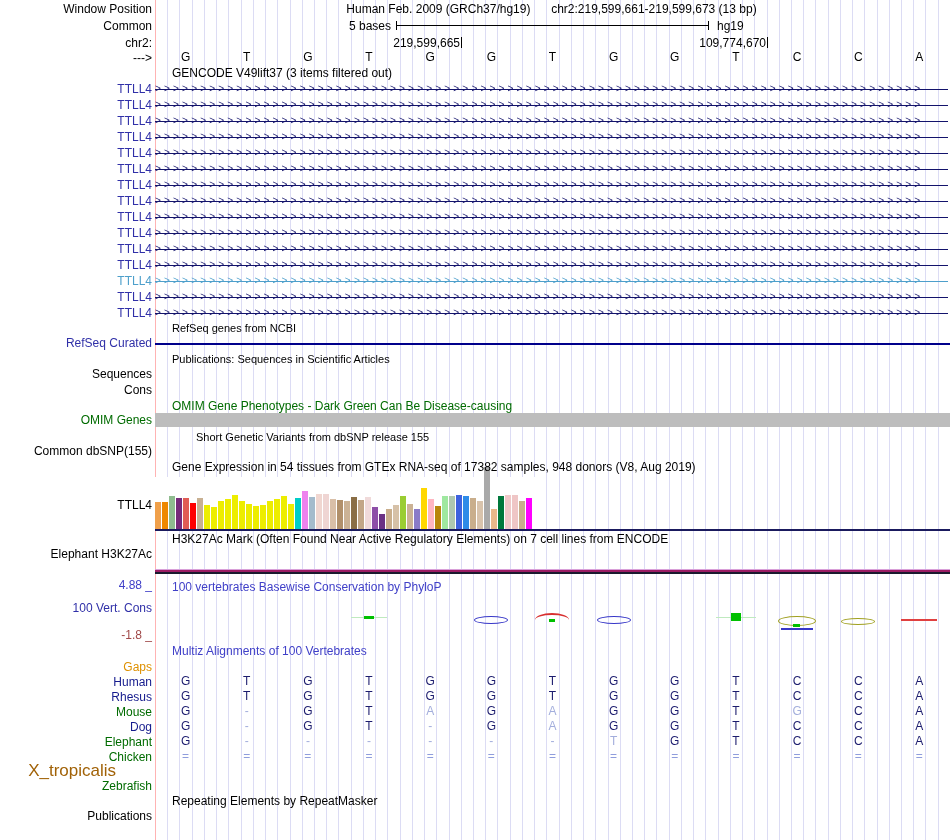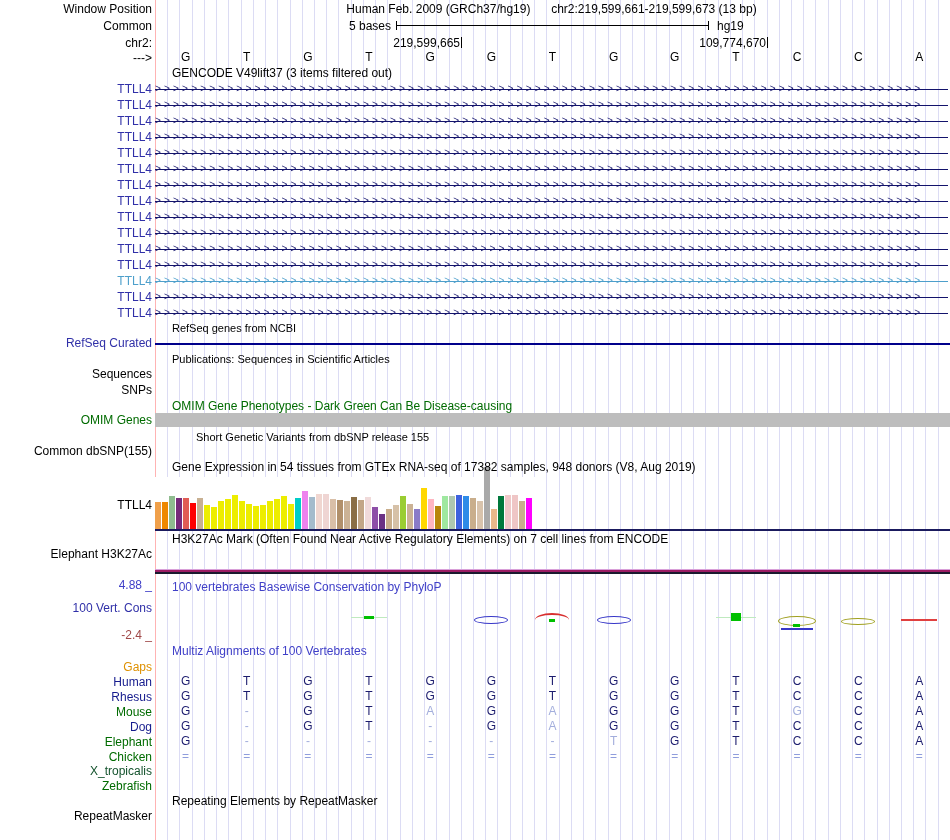--- a/index.html
+++ b/index.html
@@ -331,21 +331,21 @@
       <div class="alnletter" style="left: 369.025px; top: 750px; color: rgb(143, 157, 220);">=</div>
       <div class="alnletter" style="left: 430.175px; top: 750px; color: rgb(143, 157, 220);">=</div>
       <div class="alnletter" style="left: 491.325px; top: 750px; color: rgb(143, 157, 220);">=</div>
       <div class="alnletter" style="left: 552.475px; top: 750px; color: rgb(143, 157, 220);">=</div>
       <div class="alnletter" style="left: 613.625px; top: 750px; color: rgb(143, 157, 220);">=</div>
       <div class="alnletter" style="left: 674.775px; top: 750px; color: rgb(143, 157, 220);">=</div>
       <div class="alnletter" style="left: 735.925px; top: 750px; color: rgb(143, 157, 220);">=</div>
       <div class="alnletter" style="left: 797.075px; top: 750px; color: rgb(143, 157, 220);">=</div>
       <div class="alnletter" style="left: 858.225px; top: 750px; color: rgb(143, 157, 220);">=</div>
       <div class="alnletter" style="left: 919.375px; top: 750px; color: rgb(143, 157, 220);">=</div>
-      <div style="right: 798px; top: 764px; color: #14532d; position: absolute; font-size: 12px; line-height: 14px;">X_tropicalis</div>
+      <div style="right: 834px; top: 764px; color: #a16207; position: absolute; font-size: 17px; line-height: 14px;">X_tropicalis</div>
       <div style="right: 798px; top: 779px; color: rgb(0, 107, 0); position: absolute; font-size: 12px; line-height: 14px;">Zebrafish</div>
     </div>
 
   <div class="lbl" style="top:2px;">Window Position</div>
   <div class="abs" style="left:155px;top:2px;width:793px;text-align:center;font-size:12px;">
     <span>Human Feb. 2009 (GRCh37/hg19)</span>
     <span style="display:inline-block;width:14px;"></span>
     <span>chr2:219,599,661-219,599,673 (13 bp)</span>
   </div>
 
@@ -365,41 +365,41 @@
   <div class="lbl" style="top:51px;">---&gt;</div>
 
   <div class="ctr" style="top:67px;">GENCODE V49lift37 (3 items filtered out)</div>
 
   <div class="ctr sm" style="top:322px;">RefSeq genes from NCBI</div>
   <div class="lbl blue" style="top:336px;">RefSeq Curated</div>
   <div class="hline" style="left:155px;top:343px;width:795px;height:2px;background:#00008B;"></div>
 
   <div class="ctr sm" style="top:353px;">Publications: Sequences in Scientific Articles</div>
   <div class="lbl" style="top:367px;">Sequences</div>
-  <div class="lbl" style="top:383px;">SNPs</div>
+  <div class="lbl" style="top:383px;">Cons</div>
 
   <div class="ctr green" style="top:400px;">OMIM Gene Phenotypes - Dark Green Can Be Disease-causing</div>
   <div class="abs" style="left:155px;top:413px;width:795px;height:14px;background:#BDBDBD;"></div>
   <div class="lbl green" style="top:413px;">OMIM Genes</div>
 
   <div class="ctr sm" style="top:431px;padding-left:24px;">Short Genetic Variants from dbSNP release 155</div>
   <div class="lbl" style="top:444px;">Common dbSNP(155)</div>
 
   <div class="ctr" style="top:461px;">Gene Expression in 54 tissues from GTEx RNA-seq of 17382 samples, 948 donors (V8, Aug 2019)</div>
   <div class="lbl" style="top:498px;">TTLL4</div>
   <div class="hline" style="left:155px;top:529px;width:795px;height:2px;background:#1A1A5E;"></div>
 
   <div class="ctr" style="top:533px;">H3K27Ac Mark (Often Found Near Active Regulatory Elements) on 7 cell lines from ENCODE</div>
   <div class="lbl" style="top:547px;">Elephant H3K27Ac</div>
   <div class="abs" style="left:155px;top:569px;width:795px;height:5px;background:linear-gradient(#D9A0D9 0 1.5px,#9B1C63 1.5px 3.5px,#1A1A2E 3.5px 5px);"></div>
 
   <div class="lbl titleblue" style="top:578px;">4.88 _</div>
   <div class="ctr titleblue" style="top:581px;">100 vertebrates Basewise Conservation by PhyloP</div>
   <div class="lbl blue" style="top:601px;">100 Vert. Cons</div>
-  <div class="lbl dred" style="top:628px;">-2.4 _</div>
+  <div class="lbl dred" style="top:628px;">-1.8 _</div>
 
   <div class="ctr titleblue" style="top:645px;">Multiz Alignments of 100 Vertebrates</div>
   <div class="lbl orange" style="top:660px;">Gaps</div>
 
   <div class="ctr" style="top:795px;">Repeating Elements by RepeatMasker</div>
-  <div class="lbl" style="top:809px;">RepeatMasker</div>
+  <div class="lbl" style="top:809px;">Publications</div>
 
 </div>
 
 </body></html>

